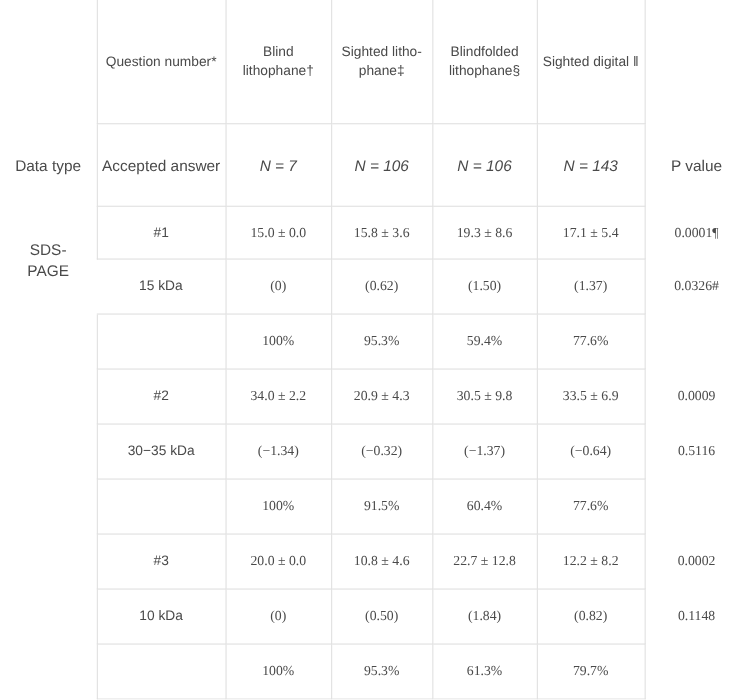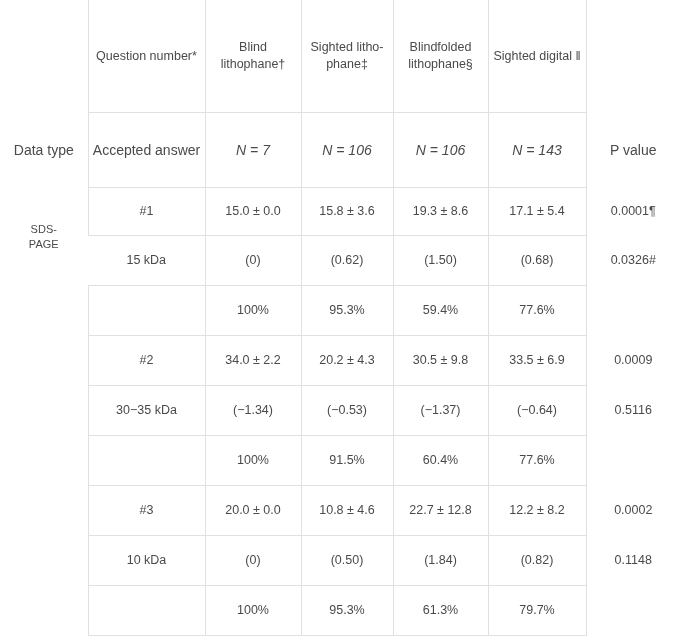--- a/index.html
+++ b/index.html
@@ -68,30 +68,31 @@
     font-size: 14px;
     height: 58px;
     padding: 6px 8px;
   }
   .no-border-cell {
     border: none !important;
   }
   .rowlabel {
     font-weight: bold;
     color: #3c3c3c;
-    font-size: 11px;
+    font-size: 14px;
   }
   .sublabel {
     font-weight: bold;
     color: #3c3c3c;
     font-size: 12.5px;
   }
   .cell-val {
     font-size: 12.5px;
     color: #4a4a4a;
+    font-family: Liberation Serif, serif;
   }
   .r-tall { height: 48px; }
   .r-mid  { height: 50px; }
   .italic { font-style: italic; }
 </style>
 </head>
 <body>
 
 <div class="table-wrap">
   <table class="data-table">
@@ -135,46 +136,46 @@
         <td class="cell-val">15.8 ± 3.6</td>
         <td class="cell-val">19.3 ± 8.6</td>
         <td class="cell-val">17.1 ± 5.4</td>
         <td class="cell-val no-border-cell">0.0001¶</td>
       </tr>
       <tr class="r-mid">
         <td class="sublabel">15 kDa</td>
         <td class="cell-val">(0)</td>
         <td class="cell-val">(0.62)</td>
         <td class="cell-val">(1.50)</td>
-        <td class="cell-val">(0.68)</td>
+        <td class="cell-val">(1.37)</td>
         <td class="cell-val no-border-cell">0.0326#</td>
       </tr>
       <tr class="r-mid">
         <td class="no-border-cell"></td>
         <td class="sublabel"></td>
         <td class="cell-val">100%</td>
         <td class="cell-val">95.3%</td>
         <td class="cell-val">59.4%</td>
         <td class="cell-val">77.6%</td>
         <td class="cell-val no-border-cell"></td>
       </tr>
       <tr class="r-mid">
         <td class="no-border-cell"></td>
         <td class="sublabel">#2</td>
         <td class="cell-val">34.0 ± 2.2</td>
-        <td class="cell-val">20.2 ± 4.3</td>
+        <td class="cell-val">20.9 ± 4.3</td>
         <td class="cell-val">30.5 ± 9.8</td>
         <td class="cell-val">33.5 ± 6.9</td>
         <td class="cell-val no-border-cell">0.0009</td>
       </tr>
       <tr class="r-mid">
         <td class="no-border-cell"></td>
         <td class="sublabel">30−35 kDa</td>
         <td class="cell-val">(−1.34)</td>
-        <td class="cell-val">(−0.53)</td>
+        <td class="cell-val">(−0.32)</td>
         <td class="cell-val">(−1.37)</td>
         <td class="cell-val">(−0.64)</td>
         <td class="cell-val no-border-cell">0.5116</td>
       </tr>
       <tr class="r-mid">
         <td class="no-border-cell"></td>
         <td class="sublabel"></td>
         <td class="cell-val">100%</td>
         <td class="cell-val">91.5%</td>
         <td class="cell-val">60.4%</td>

